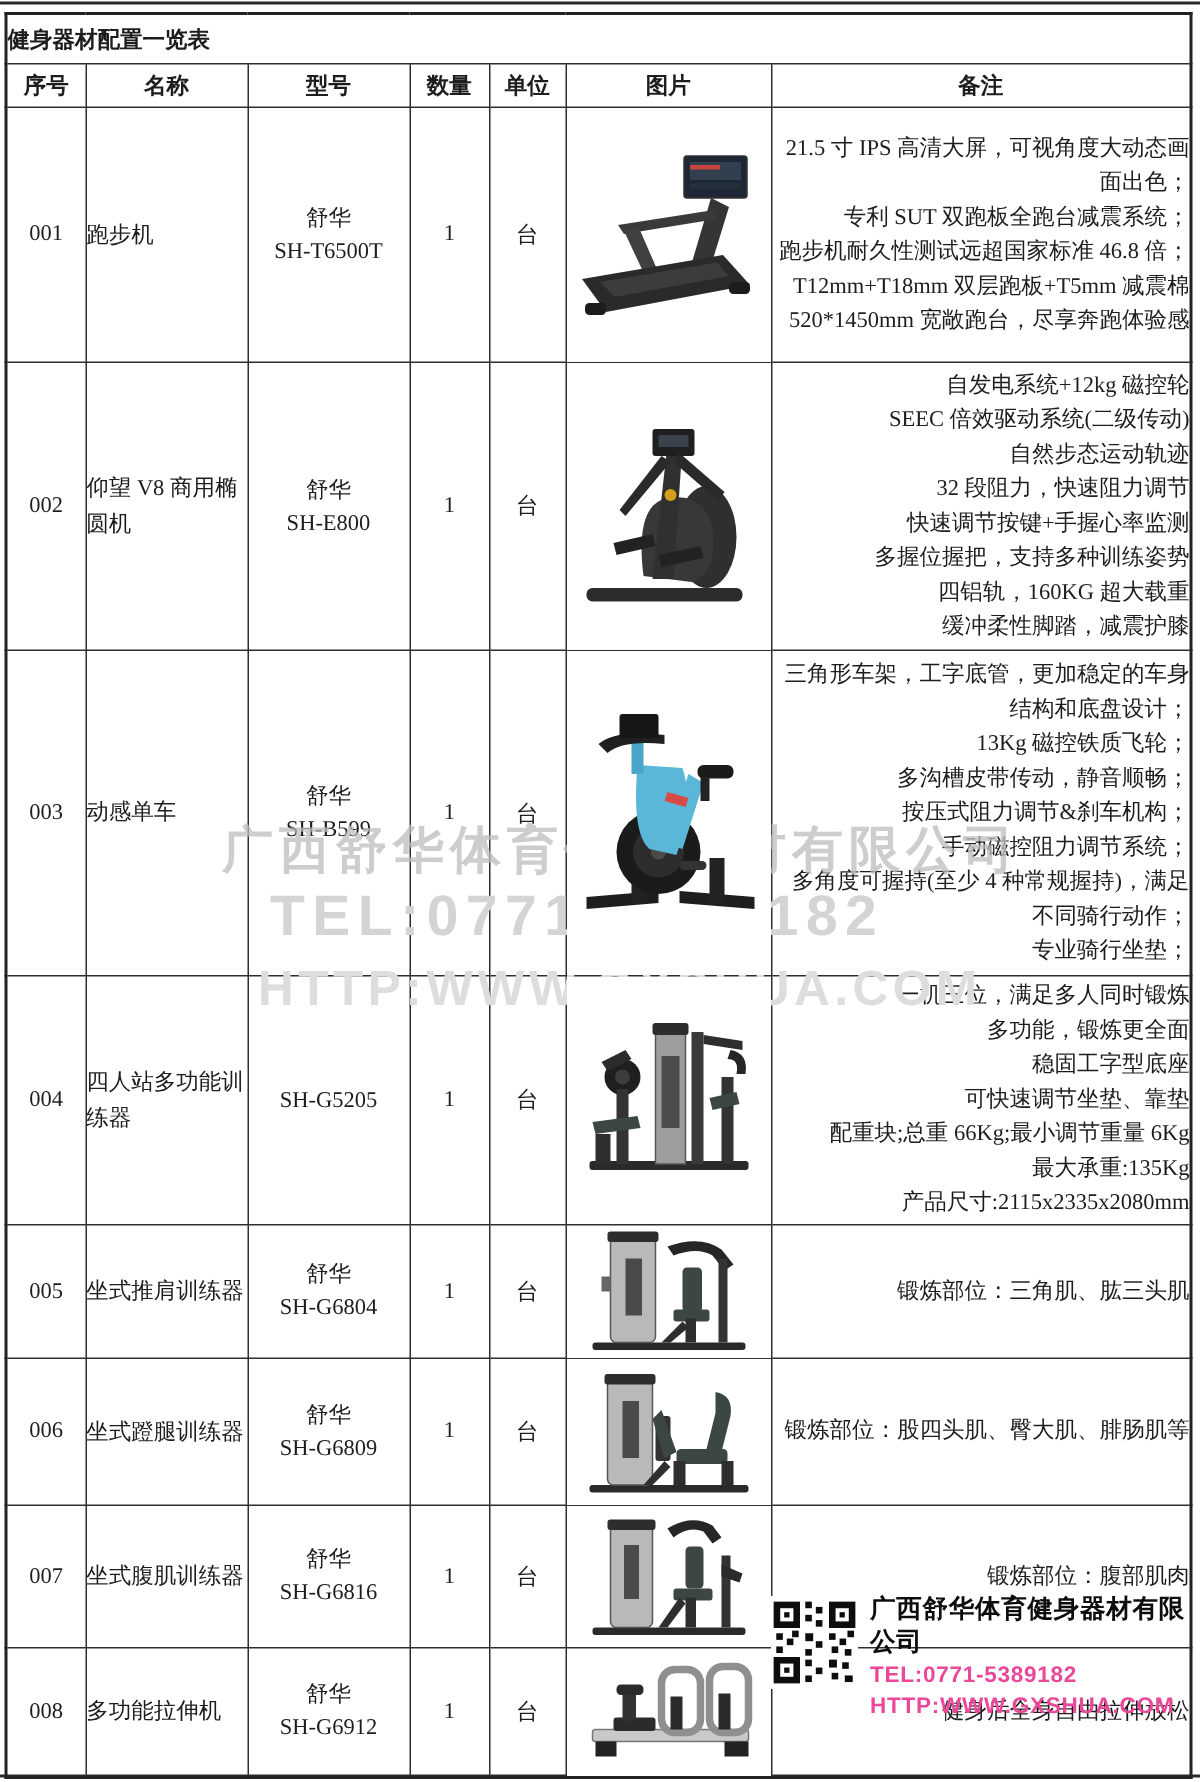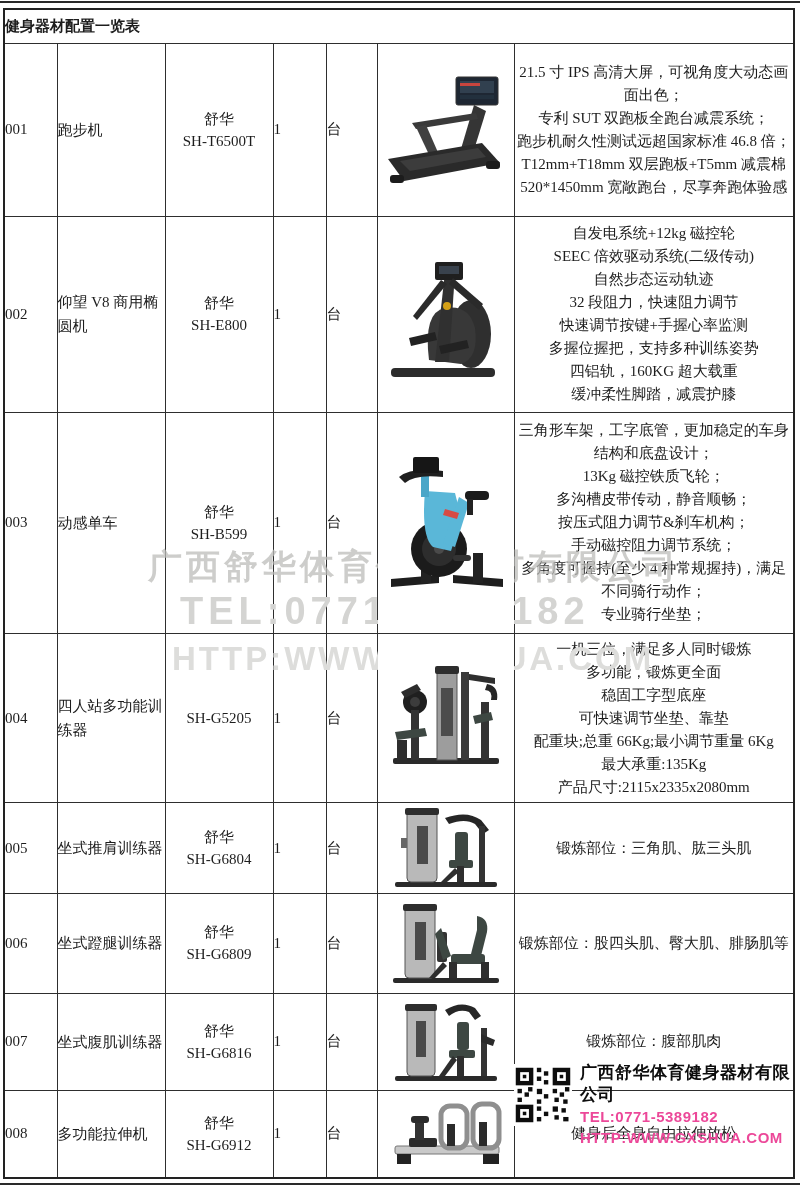--- a/index.html
+++ b/index.html
@@ -15,25 +15,25 @@
     position:absolute;left:3px;top:8px;width:790px;height:1171px;
     border-collapse:collapse;table-layout:fixed;
   }
   table.sheet td,table.sheet th{
     border:1px solid #2e2e2e;padding:0;vertical-align:middle;
     font-size:15px;color:#1d1d1d;overflow:hidden;
   }
   table.sheet{border:2px solid #222;}
   .title-cell{font-size:22px;font-weight:bold;text-align:left;height:32px;}
   th.colhead{font-size:16px;font-weight:bold;text-align:center;height:28px;}
-  .c-center{text-align:left;white-space:pre-line;}
+  .c-center{text-align:center;white-space:pre-line;}
   .c-model{text-align:center;white-space:pre-line;line-height:22px;}
   .c-name{text-align:left;white-space:pre-line;padding:0 6px;line-height:24px;}
   .c-remark{
-    text-align:center;padding:4px 6px 4px 8px;line-height:23px;white-space:pre-line;
+    text-align:right;padding:4px 6px 4px 8px;line-height:23px;white-space:pre-line;
     vertical-align:middle;
   }
   .c-img{position:relative;z-index:3;background:#ffffff;text-align:center;}
   .c-img svg{display:block;margin:0 auto;}
 
   
   .wm{position:absolute;z-index:2;pointer-events:none;white-space:nowrap;
       font-family:"Liberation Sans","DejaVu Sans",sans-serif;font-weight:bold;}
   .wm1{left:148px;top:544px;font-size:34px;letter-spacing:4px;color:#bdbdba;opacity:.75;}
   .wm2{left:180px;top:590px;font-size:38px;letter-spacing:5px;color:#d4d4d2;}
@@ -65,20 +65,29 @@
       <col style="width:51px">
       <col style="width:137px">
     <col style="width:280px">
   </colgroup>
 
   <tbody>
       <tr>
     <td class="title-cell" colspan="7">健身器材配置一览表</td>
   </tr>
 
+  <tr style="height:28px;">
+    <th class="colhead">序号</th>
+    <th class="colhead">名称</th>
+    <th class="colhead">型号</th>
+    <th class="colhead">数量</th>
+    <th class="colhead">单位</th>
+    <th class="colhead">图片</th>
+    <th class="colhead">备注</th>
+  </tr>
 
   <tr style="height:170px;">
     <td class="c-center">001</td>
     <td class="c-name">跑步机</td>
     <td class="c-model">舒华
 SH-T6500T</td>
     <td class="c-center">1</td>
     <td class="c-center">台</td>
     <td class="c-img">
       <svg width="128" height="126" viewBox="0 0 128 126">

